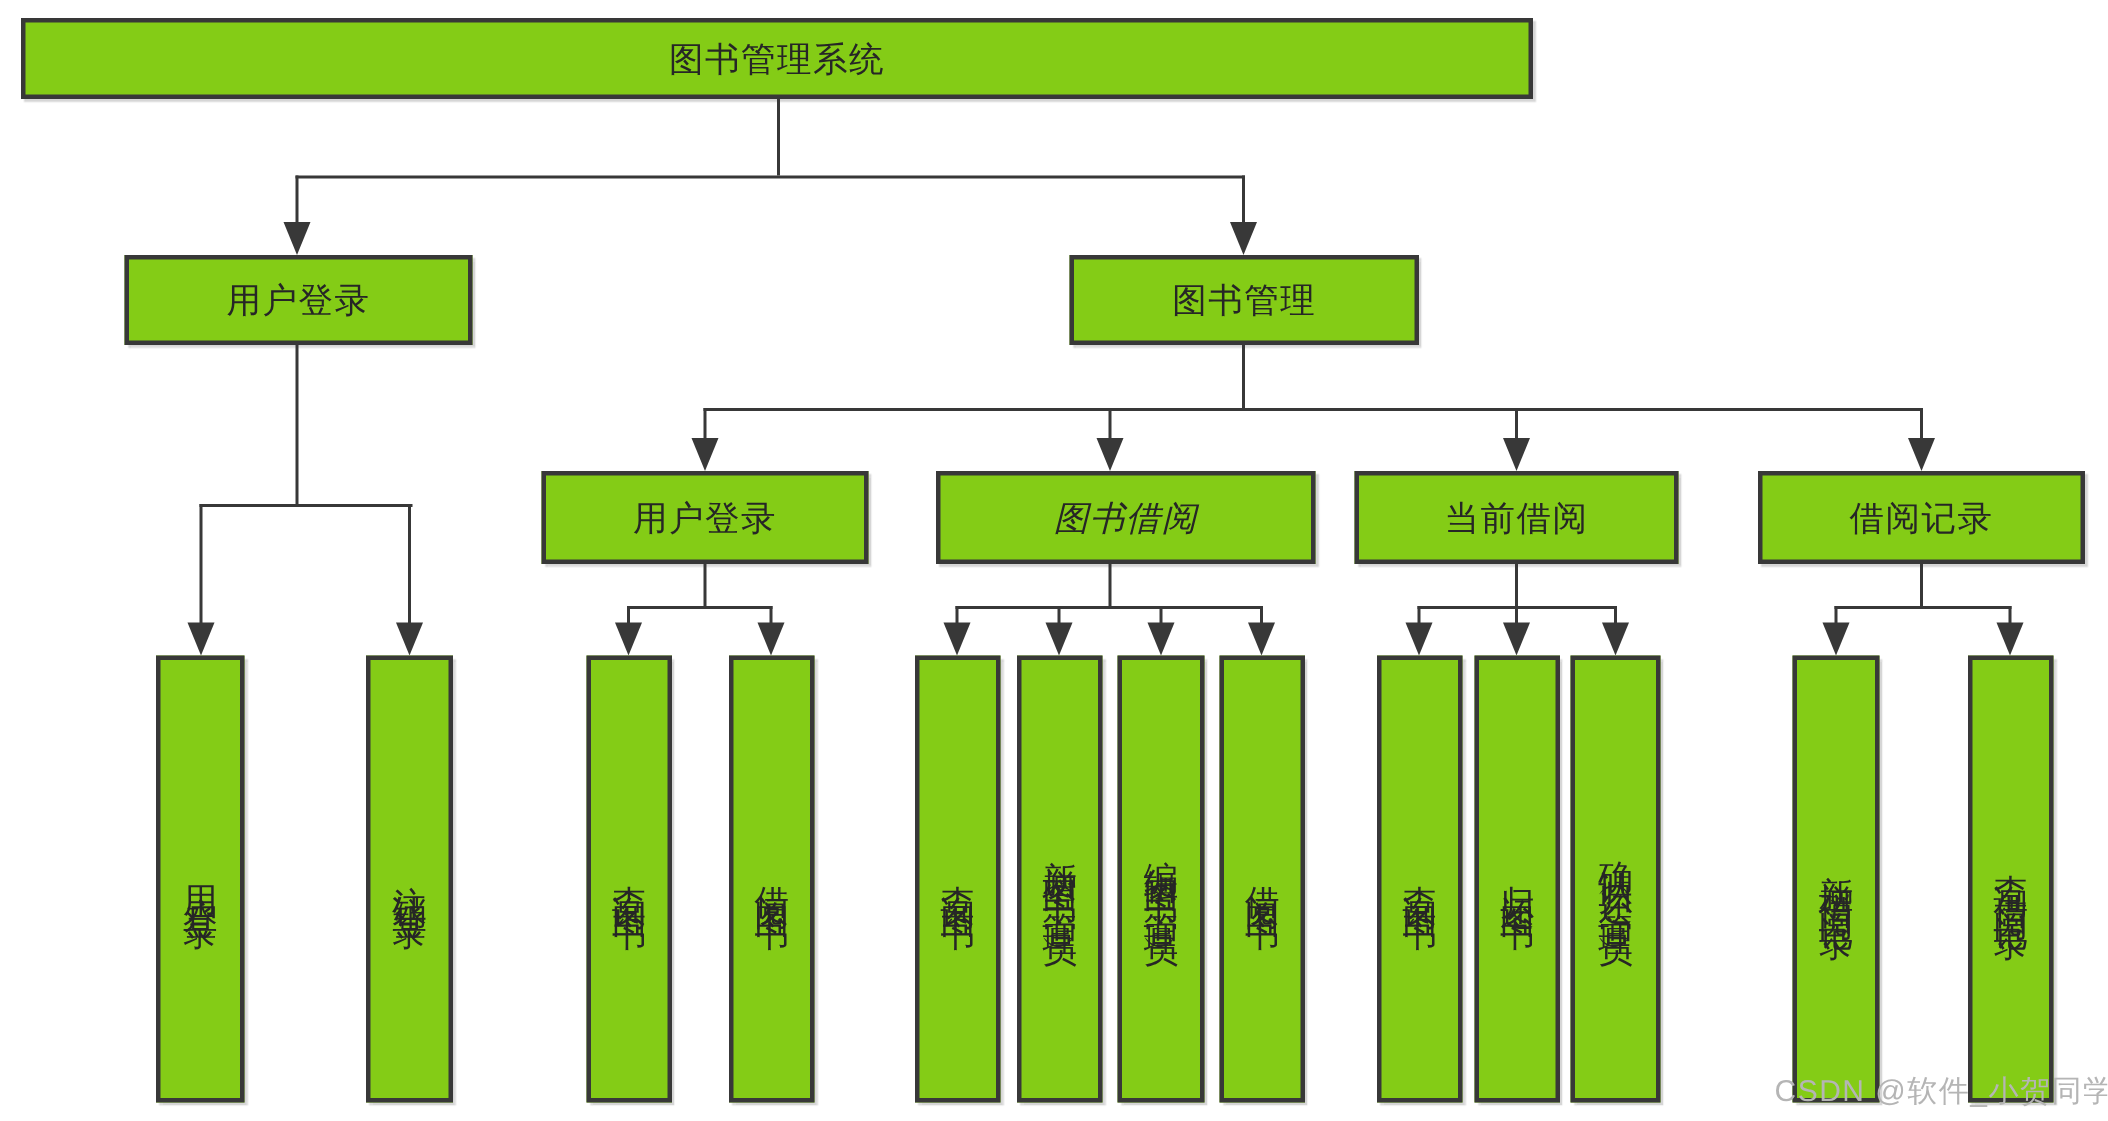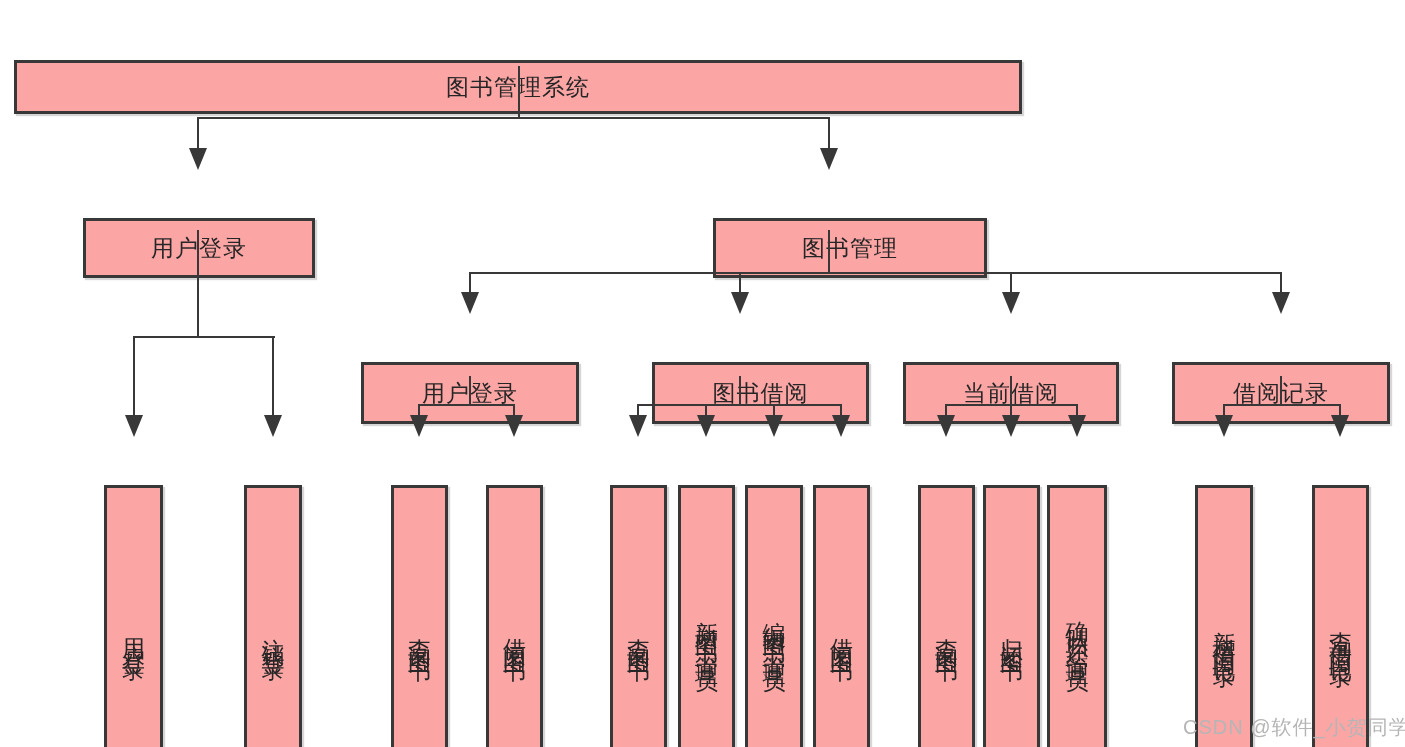--- a/index.html
+++ b/index.html
@@ -7,26 +7,25 @@
     --text:#262626;
     --bg:#ffffff;
     --wm:#b5b5b5;
   }
   html,body{margin:0;padding:0;background:var(--bg);}
   .canvas{
     position:relative;width:1405px;height:747px;background:var(--bg);
     font-family:"Liberation Sans",sans-serif;color:var(--text);overflow:hidden;
   }
   .box{
-    position:absolute;box-sizing:border-box;background:#fca5a5;
+    position:absolute;box-sizing:border-box;background:#84cc16;
     border:3px solid var(--line);
     display:flex;align-items:center;justify-content:center;
     font-size:23px;letter-spacing:1px;
     box-shadow:2px 2px 1px rgba(0,0,0,0.16);
-    margin-top:48px;
   }
   .leaf{
     writing-mode:vertical-rl;text-orientation:mixed;
     font-size:23px;letter-spacing:7px;line-height:1;
   }
   .vline,.hline{position:absolute;background:var(--line);}
   .vline{width:2px;}
   .hline{height:2px;}
   .arrow{
     position:absolute;width:0;height:0;
@@ -46,42 +45,42 @@
   <div class="box" style="left:14px;top:12px;width:1008px;height:54px;">图书管理系统</div>
 
   <div class="vline" style="left:518px;top:66px;height:51px;"></div>
   <div class="hline" style="left:197px;top:117px;width:633px;"></div>
   <div class="vline" style="left:197px;top:117px;height:33px;"></div>
   <div class="arrow" style="left:189px;top:148px;"></div>
   <div class="vline" style="left:828px;top:117px;height:33px;"></div>
   <div class="arrow" style="left:820px;top:148px;"></div>
 
   <div class="box" style="left:83px;top:170px;width:232px;height:60px;">用户登录</div>
-  <div class="box" style="left:713px;top:170px;width:274px;height:60px;">图书管理</div>
+  <div class="box" style="left:713px;top:170px;width:233px;height:60px;">图书管理</div>
 
   <div class="vline" style="left:197px;top:230px;height:106px;"></div>
   <div class="hline" style="left:133px;top:336px;width:142px;"></div>
   <div class="vline" style="left:133px;top:336px;height:81px;"></div>
   <div class="arrow" style="left:125px;top:415px;"></div>
   <div class="vline" style="left:272px;top:336px;height:81px;"></div>
   <div class="arrow" style="left:264px;top:415px;"></div>
 
   <div class="vline" style="left:828px;top:230px;height:42px;"></div>
   <div class="hline" style="left:469px;top:272px;width:813px;"></div>
   <div class="vline" style="left:469px;top:272px;height:22px;"></div>
   <div class="arrow" style="left:461px;top:292px;"></div>
   <div class="vline" style="left:739px;top:272px;height:22px;"></div>
   <div class="arrow" style="left:731px;top:292px;"></div>
   <div class="vline" style="left:1010px;top:272px;height:22px;"></div>
   <div class="arrow" style="left:1002px;top:292px;"></div>
   <div class="vline" style="left:1280px;top:272px;height:22px;"></div>
   <div class="arrow" style="left:1272px;top:292px;"></div>
 
   <div class="box" style="left:361px;top:314px;width:218px;height:62px;">用户登录</div>
-  <div class="box" style="left:652px;top:314px;width:217px;height:62px;">图书借阅</div>
+  <div class="box" style="left:624px;top:314px;width:253px;height:62px;font-style:italic;">图书借阅</div>
   <div class="box" style="left:1172px;top:314px;width:218px;height:62px;">借阅记录</div>
   <div class="box" style="left:903px;top:314px;width:216px;height:62px;">当前借阅</div>
 
   <div class="vline" style="left:469px;top:376px;height:28px;"></div>
   <div class="hline" style="left:418px;top:404px;width:97px;"></div>
   <div class="vline" style="left:418px;top:404px;height:13px;"></div>
   <div class="arrow" style="left:410px;top:415px;"></div>
   <div class="vline" style="left:513px;top:404px;height:13px;"></div>
   <div class="arrow" style="left:505px;top:415px;"></div>
 

